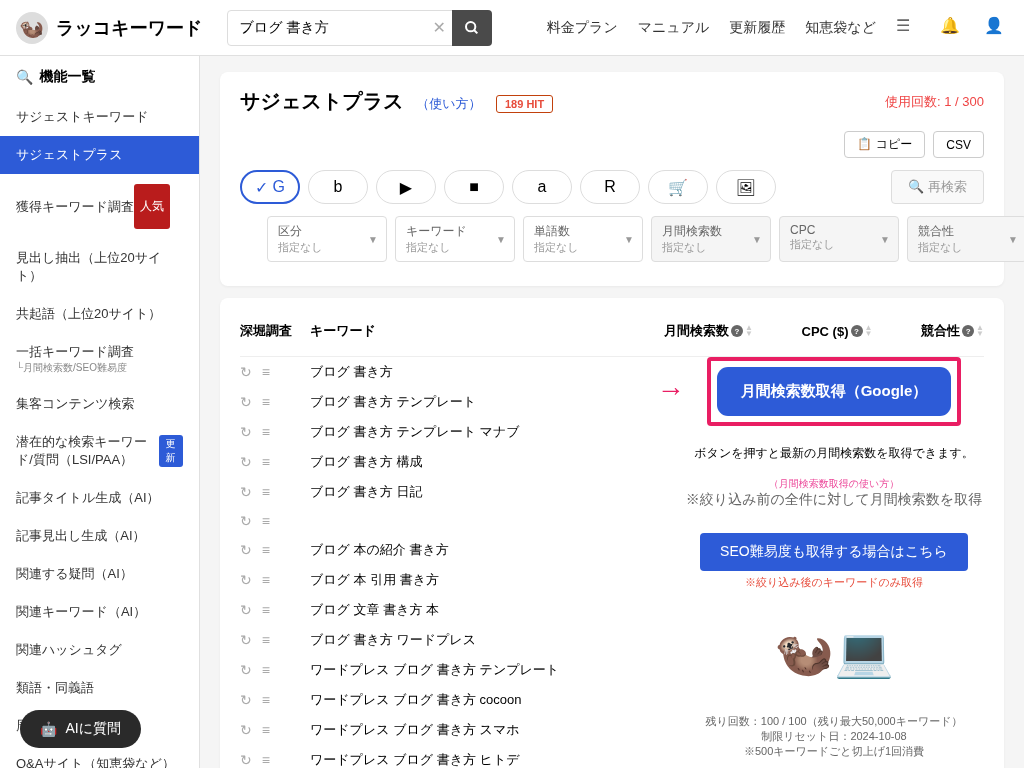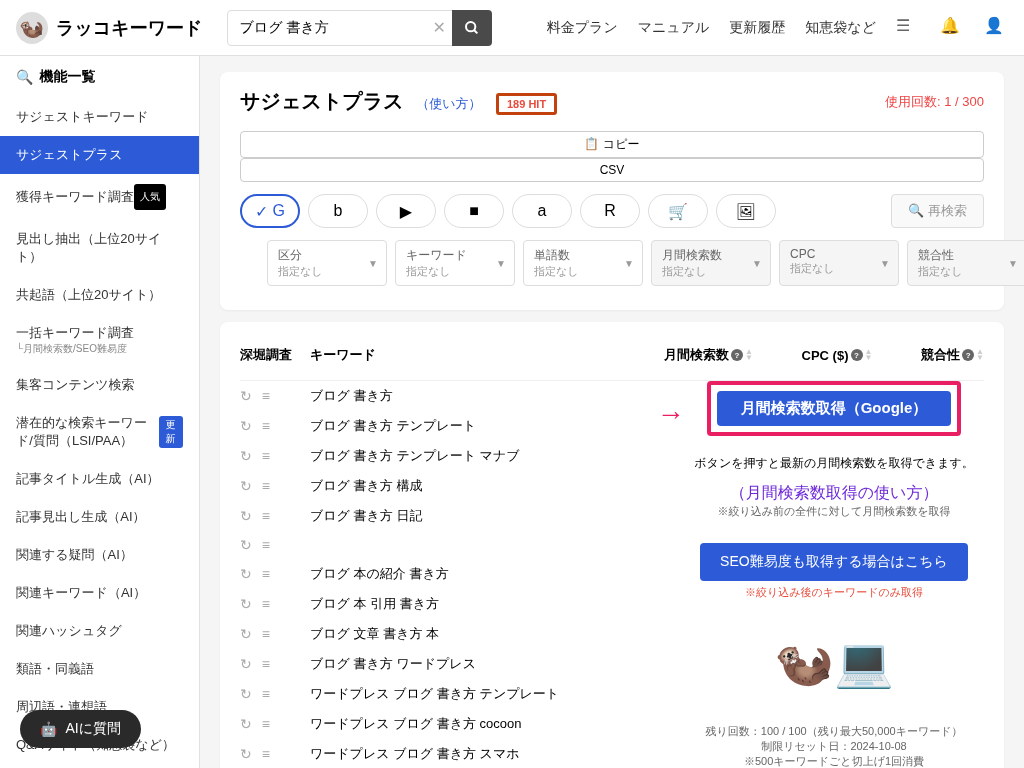--- a/index.html
+++ b/index.html
@@ -20,32 +20,32 @@
 
 .container { display: flex; height: calc(100% - 56px); }
 .sidebar { width: 200px; background: #fff; border-right: 1px solid #e0e0e0; overflow-y: auto; }
 .main { flex: 1; overflow-y: auto; padding: 16px 20px; }
 
 
 .sidebar-title { padding: 12px 16px; font-size: 14px; font-weight: bold; display: flex; align-items: center; gap: 6px; }
 .sidebar-item { padding: 10px 16px; font-size: 13px; color: #333; cursor: pointer; display: flex; align-items: center; justify-content: flex-start; }
 .sidebar-item.active { background: #2d5bd7; color: #fff; }
 .sidebar-item-sub { font-size: 10px; color: #888; }
-.badge-popular { background: #000000; color: #fff; font-size: 10px; padding: 6px 6px; border-radius: 3px; }
+.badge-popular { background: #b91c1c; color: #fff; font-size: 12px; padding: 14px 6px; border-radius: 3px; }
 .badge-update { background: #2d5bd7; color: #fff; font-size: 10px; padding: 2px 6px; border-radius: 3px; }
 .ai-button { position: fixed; bottom: 20px; left: 20px; background: #2a2a2a; color: #fff; padding: 10px 20px; border-radius: 24px; font-size: 14px; display: flex; align-items: center; gap: 8px; cursor: pointer; }
 
 
 .page-header { background: #fff; border-radius: 8px; padding: 16px 20px; margin-bottom: 12px; box-shadow: 0 1px 3px rgba(0,0,0,0.05); }
 .page-title-row { display: flex; align-items: center; justify-content: space-between; margin-bottom: 16px; }
 .page-title { font-size: 20px; font-weight: bold; }
 .page-title-link { color: #2d5bd7; font-size: 13px; margin-left: 8px; }
-.hit-badge { border: 3px solid #c2410c; color: #e74c3c; font-size: 11px; padding: 2px 8px; border-radius: 3px; margin-left: 10px; font-weight: bold; }
+.hit-badge { border: 1px solid #c2410c; color: #e74c3c; font-size: 11px; padding: 2px 8px; border-radius: 3px; margin-left: 10px; font-weight: bold; }
 .usage-count { color: #ef4444; font-size: 13px; }
-.action-buttons { display: flex; justify-content: flex-end; margin-bottom: 12px; flex-direction: column; }
+.action-buttons { display: flex; gap: 8px; justify-content: flex-end; margin-bottom: 12px; }
 .btn-outline { border: 1px solid #ccc; background: #fff; padding: 4px 12px; border-radius: 4px; font-size: 12px; cursor: pointer; }
 
 
 .engine-tabs { display: flex; gap: 8px; margin-bottom: 12px; }
 .engine-tab { width: 60px; height: 34px; border: 1px solid #ddd; border-radius: 18px; display: flex; align-items: center; justify-content: center; cursor: pointer; background: #fff; }
 .engine-tab.active { border: 2px solid #2d5bd7; color: #2d5bd7; }
 .engine-tab.active::before { content: "✓"; margin-right: 4px; }
 .research-btn { padding: 6px 16px; border: 1px solid #ddd; border-radius: 4px; background: #f9f9f9; color: #999; font-size: 13px; cursor: pointer; margin-left: auto; height: 34px; }
 
 
@@ -68,26 +68,26 @@
 
 .table-body { display: flex; }
 .table-rows { flex: 1; }
 .table-row { display: flex; align-items: center; padding: 6px 0; font-size: 13px; }
 .row-icons { width: 70px; display: flex; gap: 10px; color: #aaa; }
 .row-icon { cursor: pointer; font-size: 14px; }
 .row-keyword { flex: 1; }
 
 
 .right-panel { width: 320px; padding-left: 20px; text-align: center; }
-.fetch-btn { background: #2d5bd7; color: #fff; border: none; padding: 8px 24px; font-size: 15px; font-weight: bold; border-radius: 4px; cursor: pointer; }
+.fetch-btn { background: #2d5bd7; color: #fff; border: none; padding: 15px 24px; font-size: 15px; font-weight: bold; border-radius: 11px; cursor: pointer; }
 .fetch-highlight { border: 4px solid #e91e63; padding: 6px; display: inline-block; border-radius: 4px; margin-bottom: 8px; }
 .arrow-pointer { position: absolute; left: -50px; top: 14px; color: #e91e63; font-size: 28px; font-weight: bold; }
 .panel-text { font-size: 12px; margin: 11px 0; }
-.panel-link { color: #6d28d9; font-size: 16px; }
-.panel-note { font-size: 11px; color: #666; }
+.panel-link { color: #ec4899; font-size: 10px; }
+.panel-note { font-size: 14px; color: #666; }
 .seo-btn { background: #2d5bd7; color: #fff; border: none; padding: 10px 20px; font-size: 14px; border-radius: 4px; cursor: pointer; margin-top: 24px; }
 .red-note { color: #e74c3c; font-size: 11px; margin-top: 4px; }
 .mascot { width: 120px; height: 100px; margin: 12px auto; display: flex; align-items: center; justify-content: center; font-size: 48px; }
 .stats-text { font-size: 11px; color: #666; }
 </style>
 </head>
 <body>
 
 <div class="header">
   <div class="logo">

